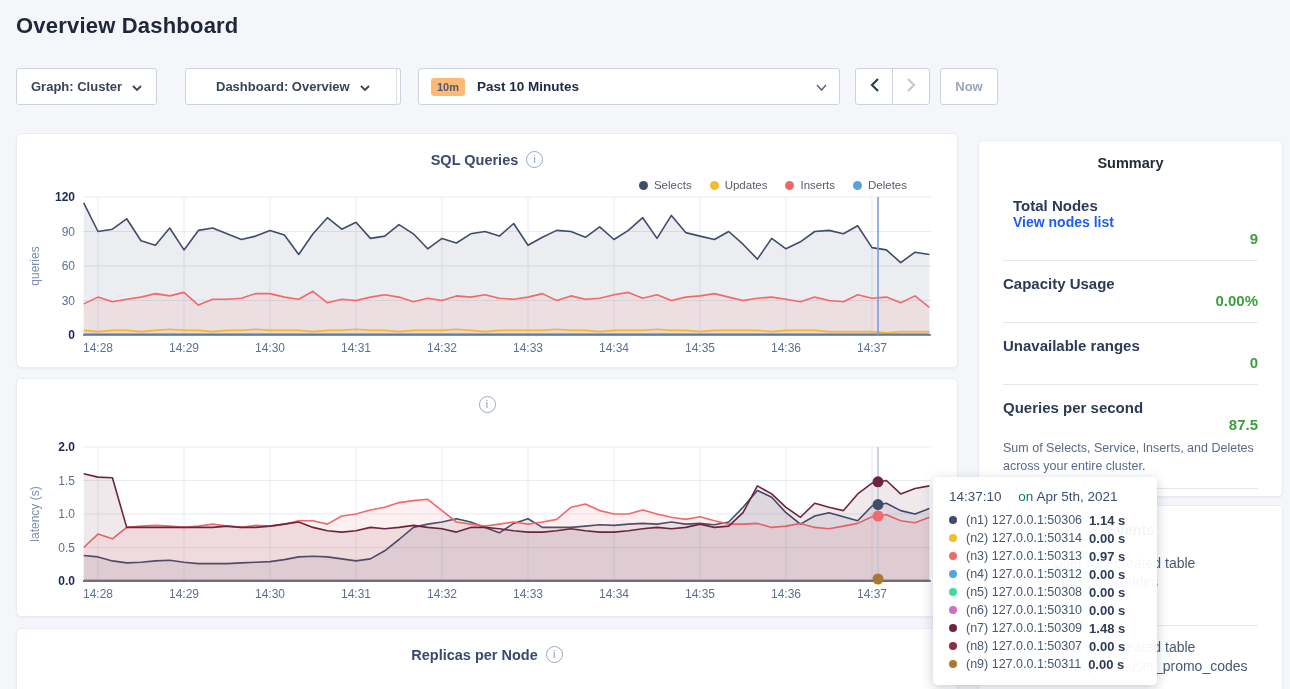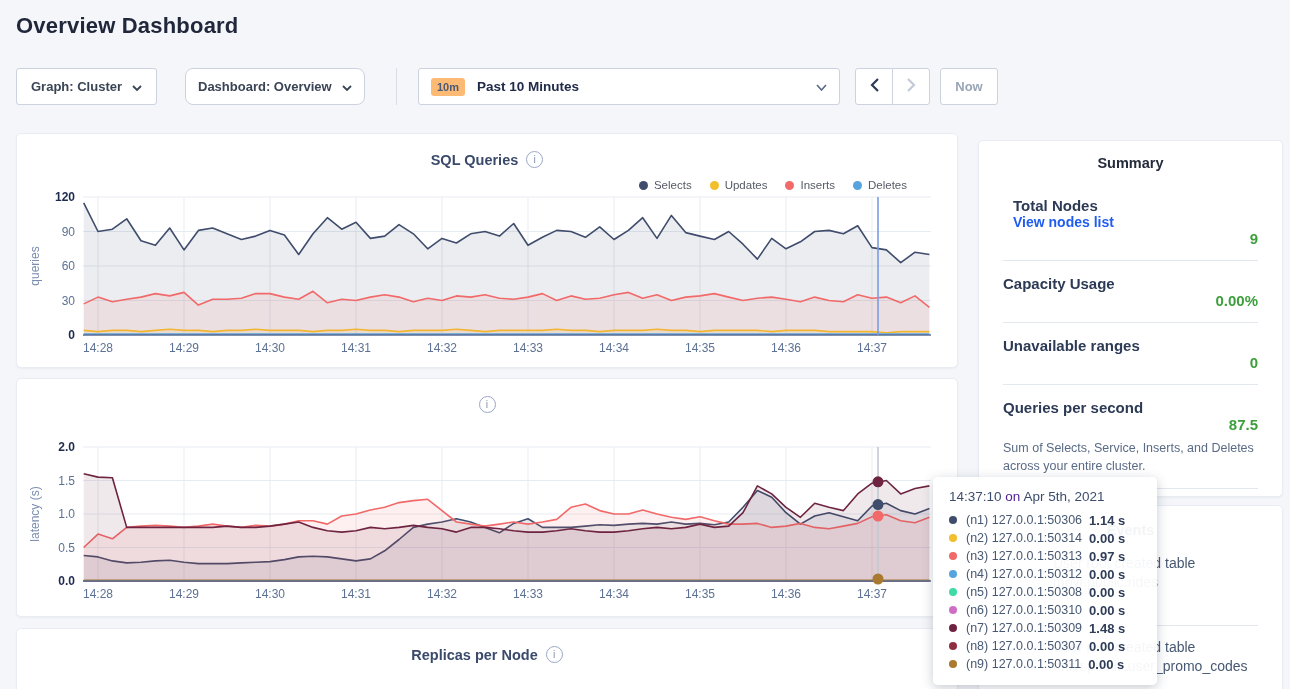--- a/index.html
+++ b/index.html
@@ -15,21 +15,21 @@
     font-size:22px; font-weight:600; color:#20273a; letter-spacing:.2px;
   }
   
   .btn {
     position:absolute; top:68px; height:37px;
     background:#fff; border:1px solid #ccd3de; border-radius:3px;
     display:flex; align-items:center; font-size:13px; font-weight:bold;
     color:#394455; cursor:pointer;
   }
   #dd-graph { left:16px; padding:8px 14px; gap:10px; }
-  #dd-dashboard { left:185px; padding:0 12px; gap:10px;border-radius:8px; }
+  #dd-dashboard { left:185px; padding:0 30px; gap:10px; }
   .toolbar-divider { position:absolute; left:396px; top:68px; width:1px; height:37px; background:#d9dee6; }
   #time-select { left:418px; width:422px; padding:0 12px; }
   .time-badge {
     background:#fdba74; border-radius:3px; padding:3px 6px;
     font-size:11px; font-weight:bold; color:#4a5a78;
   }
   .time-label { margin-left:12px; font-size:13.5px; font-weight:bold; color:#202b49; }
   #time-select .chev { margin-left:auto; }
   #btn-prev { left:855px; width:38px; justify-content:center; border-radius:3px 0 0 3px; }
   #btn-next { left:892px; width:38px; justify-content:center; border-radius:0 3px 3px 0; }
@@ -73,21 +73,21 @@
   .side-hr { border:none; border-top:1px solid #e3e7ee; margin:13px 0 0 0; }
   .ev-item { margin-left:50px; font-size:14px; color:#475872; line-height:19px; }
   
   #hover-tooltip {
     position:absolute; left:933px; top:477px; width:224px;
     background:rgba(255,255,255,.95); border-radius:5px;
     box-shadow:0 3px 12px rgba(60,70,90,.28);
     padding:12px 12px 12px 16px; z-index:10;
   }
   .tt-header { font-size:13.5px; color:#3e4d6d; margin-bottom:7px; }
-  .tt-on { color:#4c1d95; }
+  .tt-on { color:#0f766e;margin-left:13px; }
   .tt-row { display:flex; align-items:center; height:18px; }
   .tt-dot { width:8px; height:8px; border-radius:50%; margin-right:9px; flex:none; }
   .tt-label { font-size:12.5px; color:#475872; }
   .tt-value { font-size:13px; font-weight:bold; color:#2f3d58; margin-left:7px; }
 </style>
 </head>
 <body>
 
 <div class="page-title">Overview Dashboard</div>
 

